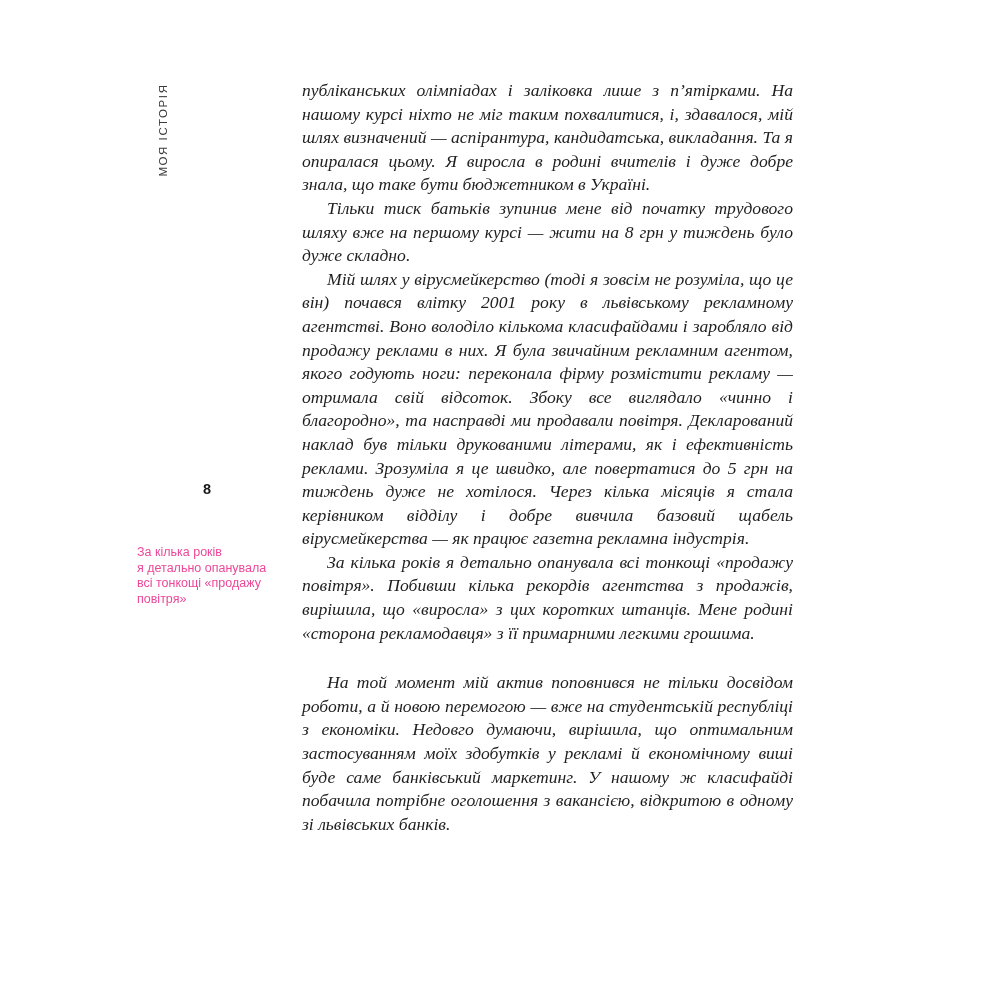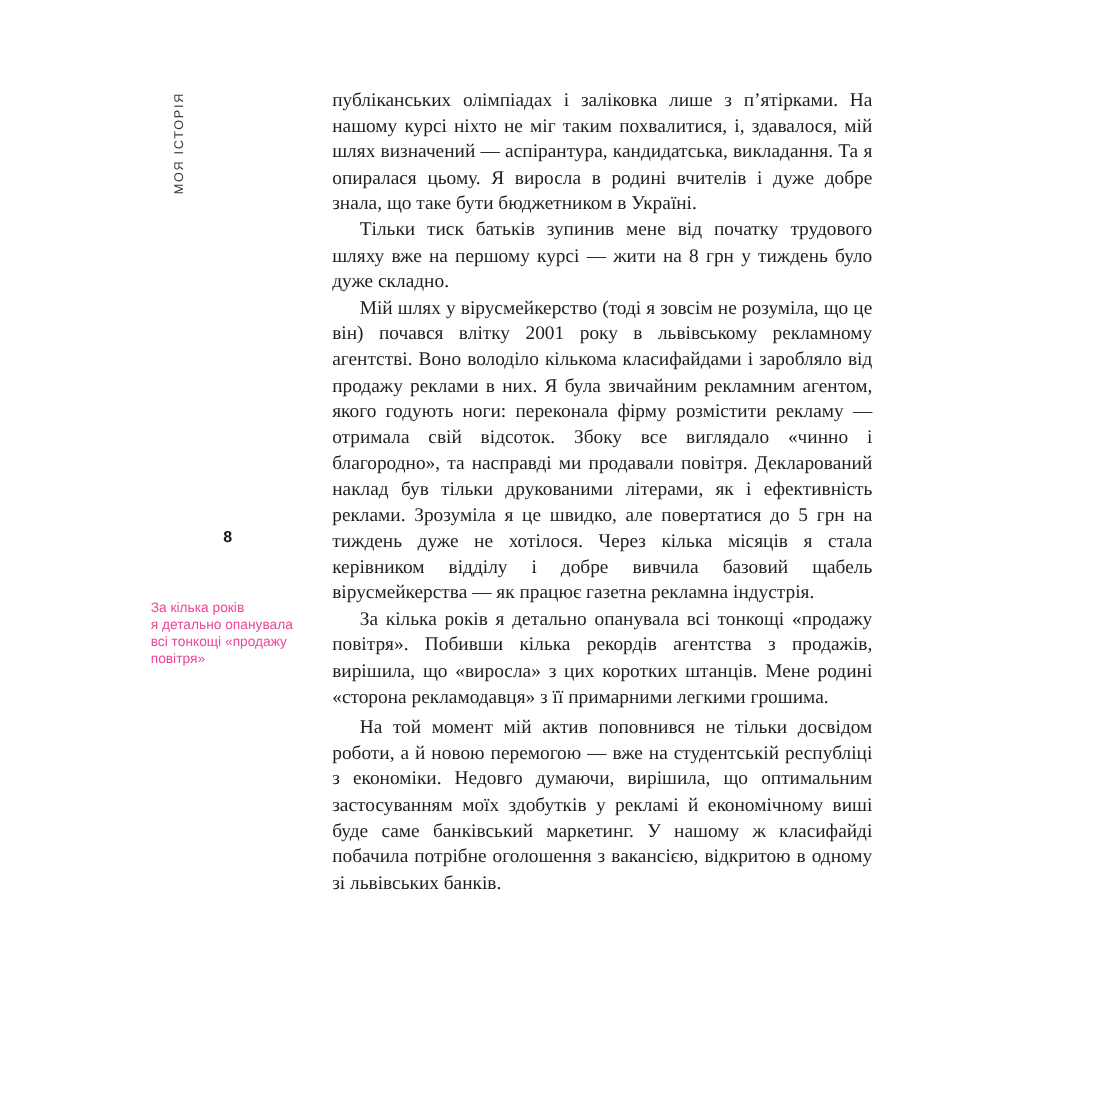--- a/index.html
+++ b/index.html
@@ -49,30 +49,31 @@
   .body-text {
     position: absolute;
     left: 302px;
     top: 79px;
     width: 491px;
     font-family: "Liberation Serif", "DejaVu Serif", serif;
     font-size: 17.6px;
     line-height: 23.6px;
     text-align: justify;
     color: #1e1e1e;
+    font-style: italic;
   }
   .body-text p {
     margin: 0;
     padding: 0;
   }
   .body-text p.indent {
     text-indent: 25px;
   }
   .body-text p.gap-before {
-    margin-top: 4px;
+    margin-top: 26px;
   }
 </style>
 </head>
 <body>
 
 <div class="page">
 
   <div class="running-head">МОЯ ІСТОРІЯ</div>
 
   <div class="page-number">8</div>

